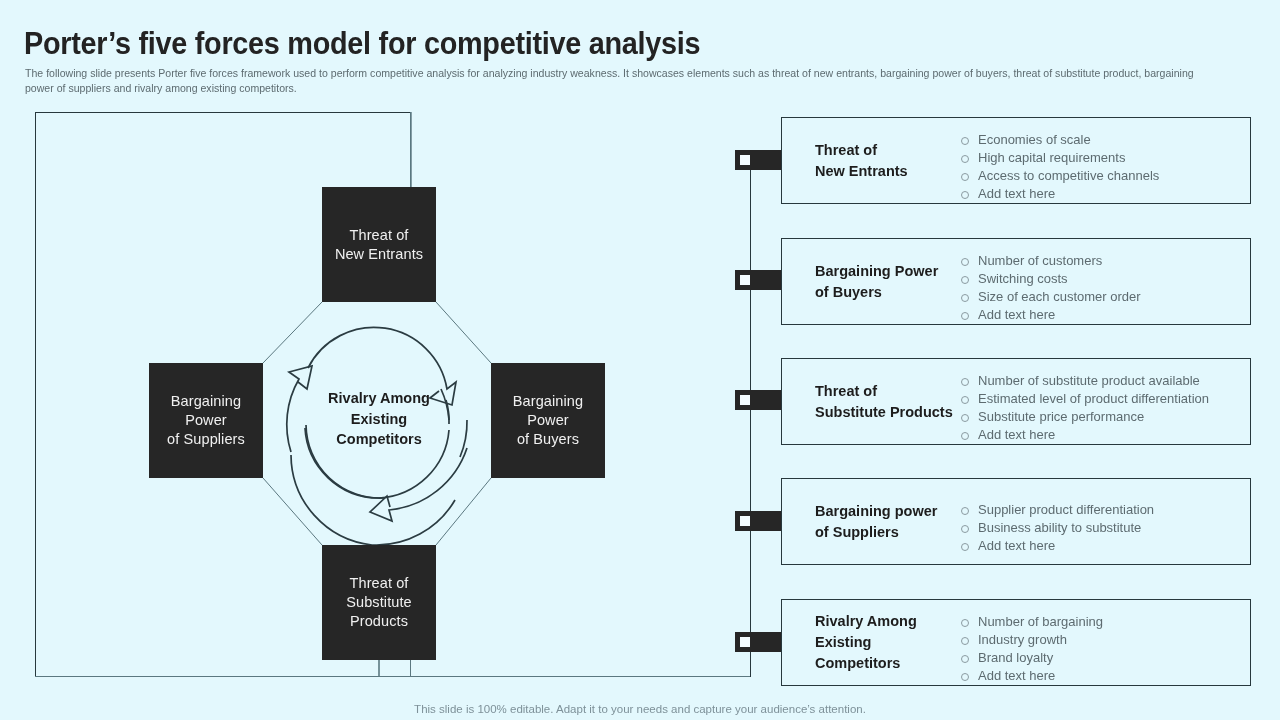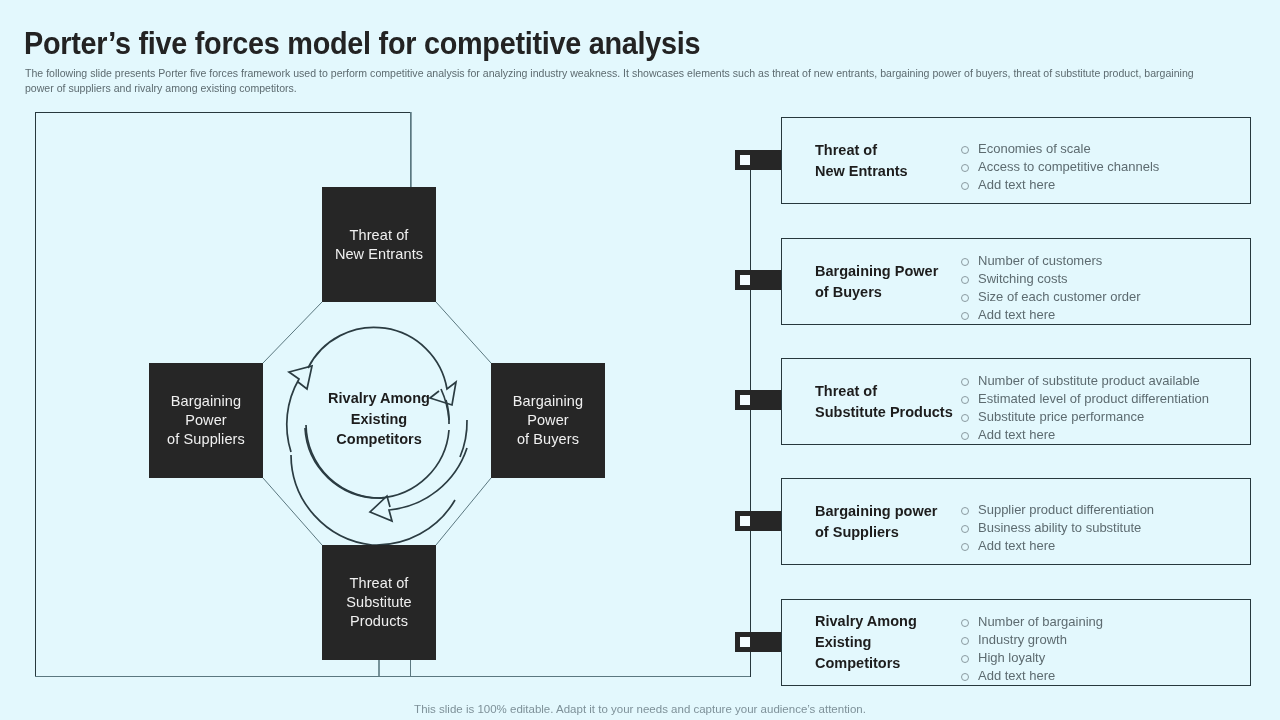--- a/index.html
+++ b/index.html
@@ -206,20 +206,21 @@
   <div class="marker" style="top:511px"></div>
   <div class="marker-lead" style="left:781px; top:521px"></div>
   <div class="marker" style="top:632px"></div>
   <div class="marker-lead" style="left:781px; top:642px"></div>
 
   <div class="panel" id="panel-1" style="top:117px; height:87px">
     <div class="panel-title" style="white-space:pre-line">Threat of
 New Entrants</div>
     <ul class="panel-list">
       <li>Economies of scale</li>
+      <li>High capital requirements</li>
       <li>Access to competitive channels</li>
       <li>Add text here</li>
     </ul>
   </div>
 
   <div class="panel" id="panel-2" style="top:238px; height:87px">
     <div class="panel-title" style="white-space:pre-line">Bargaining Power
 of Buyers</div>
     <ul class="panel-list">
       <li>Number of customers</li>
@@ -249,19 +250,19 @@
       <li>Add text here</li>
     </ul>
   </div>
 
   <div class="panel" id="panel-5" style="top:599px; height:87px">
     <div class="panel-title" style="white-space:pre-line">Rivalry Among
 Existing Competitors</div>
     <ul class="panel-list">
       <li>Number of bargaining</li>
       <li>Industry growth</li>
-      <li>High loyalty</li>
+      <li>Brand loyalty</li>
       <li>Add text here</li>
     </ul>
   </div>
 
   <div id="footer">This slide is 100% editable. Adapt it to your needs and capture your audience’s attention.</div>
 </div>
 
 </body></html>

